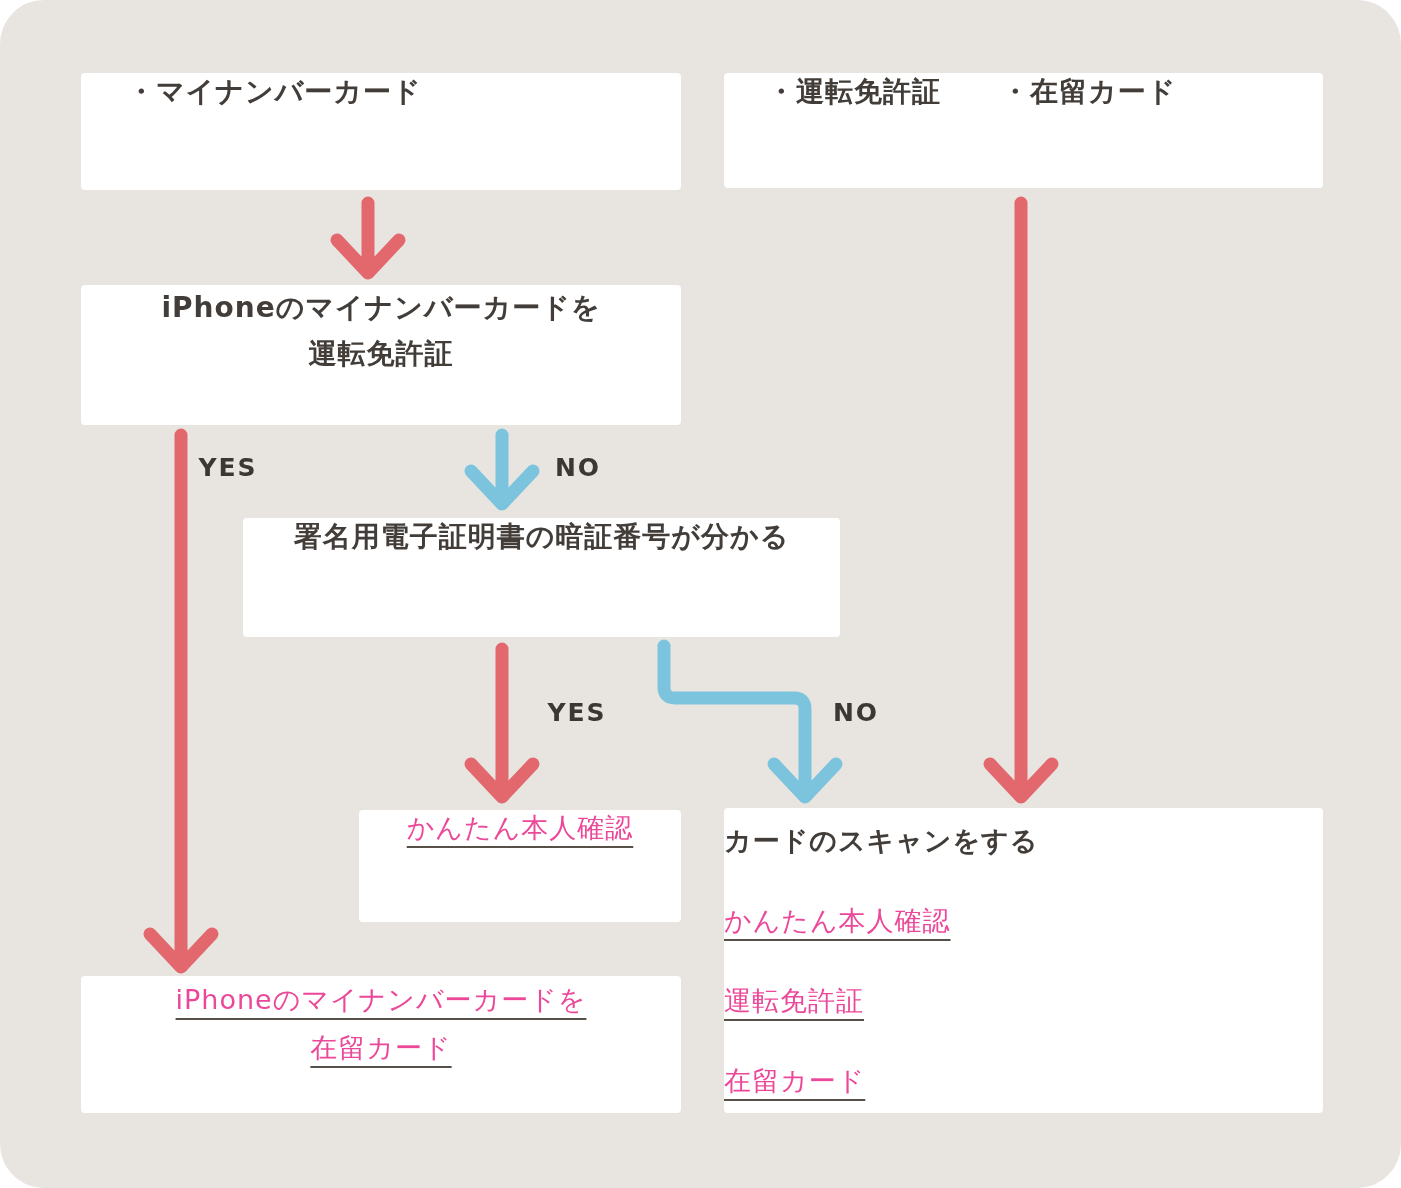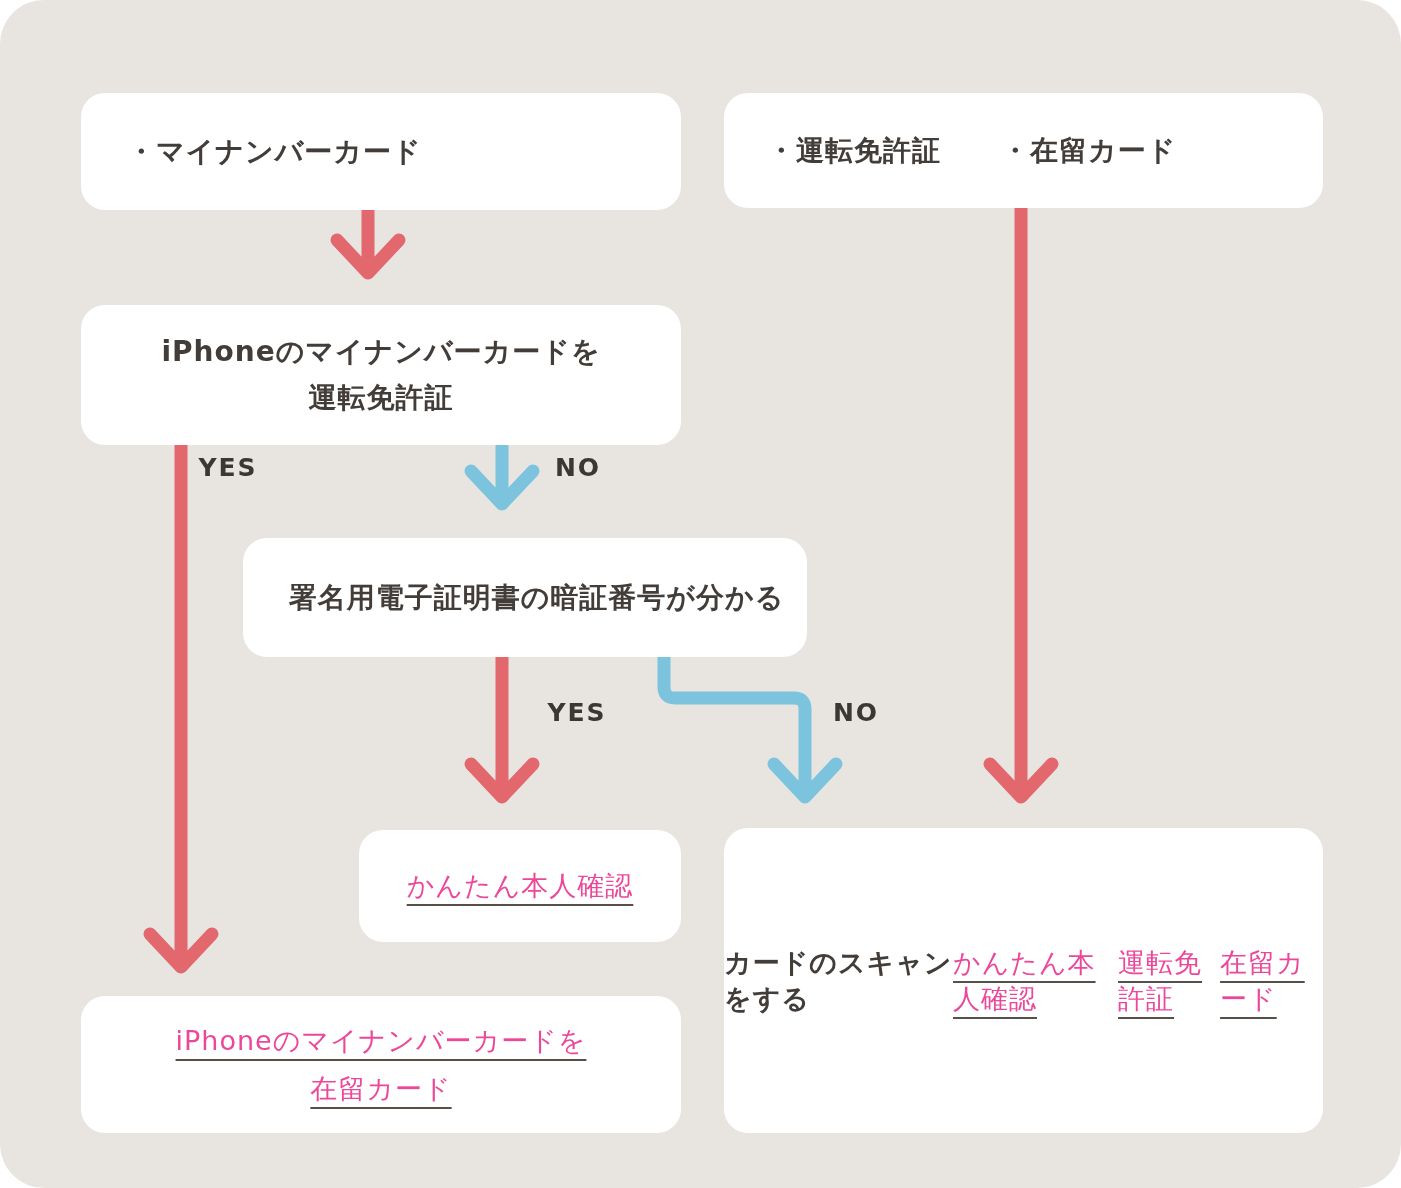--- a/index.html
+++ b/index.html
@@ -3,45 +3,44 @@
 <meta charset="utf-8">
 <style>
   html,body{margin:0;padding:0;background:#ffffff;}
   body{font-family:"DejaVu Sans","Liberation Sans",sans-serif;}
   .canvas{
     position:relative;width:1401px;height:1188px;
     background:#e8e5e0;border-radius:44px;overflow:hidden;
   }
   .arrows{position:absolute;left:0;top:0;width:1401px;height:1188px;}
   .box{
-    position:absolute;background:#ffffff;border-radius:24px;
-    display:flex;align-items:center;justify-content:center;
+    position:absolute;background:#ffffff;border-radius:4px;
+    display:flex;align-items:flex-start;justify-content:center;
     color:#423d39;
-    margin-top:20px;
   }
   .box .bold{font-weight:700;font-size:28px;letter-spacing:1px;}
   .box .lines{text-align:center;font-weight:700;font-size:28px;line-height:46px;letter-spacing:1px;}
   .left-align{justify-content:flex-start;}
   .link{
     color:#ec4899;font-size:27px;font-weight:400;letter-spacing:1px;
     text-decoration:underline;text-decoration-thickness:2px;text-underline-offset:9px;
     text-decoration-color:#575049;cursor:pointer;
   }
   .link-lines{text-align:center;font-size:27px;font-weight:400;line-height:48px;letter-spacing:1px;}
   .edge-label{
     position:absolute;transform:translate(-50%,-50%);
     font-weight:700;font-size:25px;letter-spacing:2px;color:#3b3733;
   }
   
   #box-mynumber{left:81px;top:73px;width:600px;height:117px;padding-left:46px;box-sizing:border-box;}
   #box-otherids{left:724px;top:73px;width:599px;height:115px;padding-left:43px;box-sizing:border-box;column-gap:60px;}
   #box-setup{left:81px;top:285px;width:600px;height:140px;}
-  #box-pin{left:243px;top:518px;width:541px;height:119px;padding-left:23px;}
+  #box-pin{left:243px;top:518px;width:597px;height:119px;}
   #box-easy{left:359px;top:810px;width:322px;height:112px;}
-  #box-scan{left:724px;top:808px;width:599px;height:305px;flex-direction:row;row-gap:44px;}
+  #box-scan{left:724px;top:808px;width:599px;height:305px;flex-direction:column;row-gap:44px;}
   #box-scan .scan-title{font-weight:700;font-size:27px;letter-spacing:1px;color:#423d39;}
   #box-use{left:81px;top:976px;width:600px;height:137px;}
 </style>
 </head>
 <body>
 
 <div class="canvas">
 
   <svg class="arrows" viewBox="0 0 1401 1188">
 

